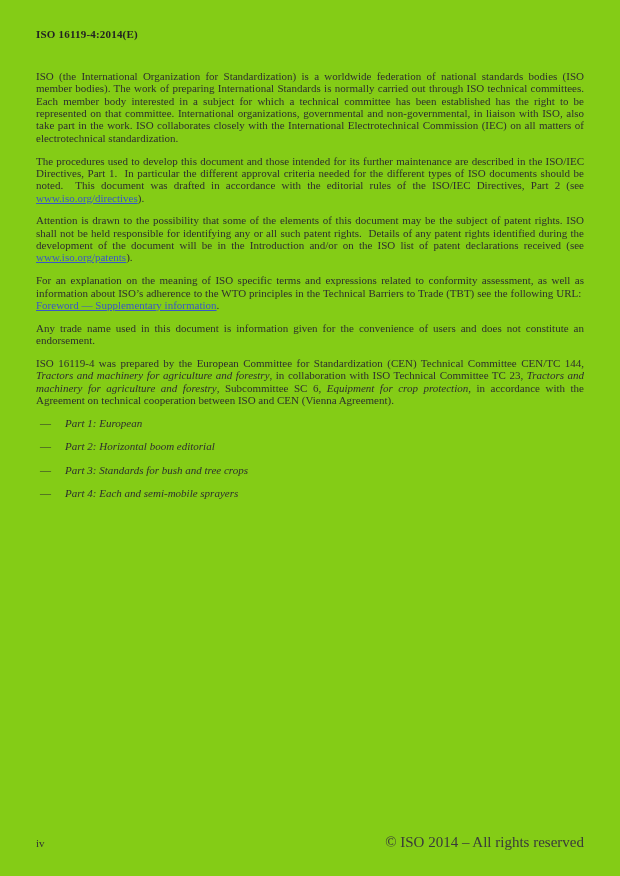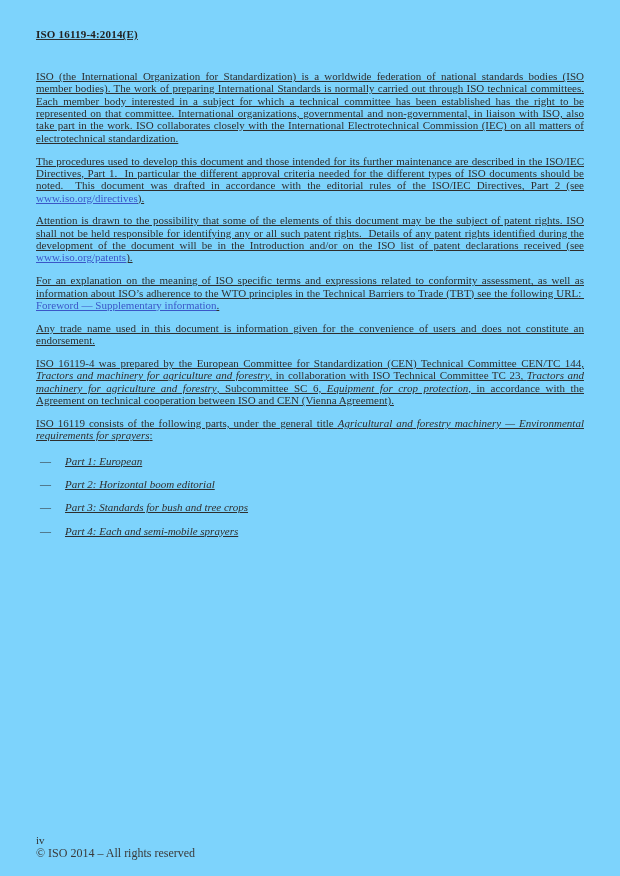--- a/index.html
+++ b/index.html
@@ -1,26 +1,25 @@
 <!DOCTYPE html>
 <html style="--link: #3a57c8;"><head>
 <meta charset="utf-8">
 <style>
   html, body { margin: 0; padding: 0; background: #ffffff; }
   .page {
     position: relative;
     width: 620px;
     height: 876px;
-    background: #7dd3fc;
+    background: #84cc16;
     font-family: "Liberation Serif", "DejaVu Serif", serif;
     color: #2e2e2e;
     box-sizing: border-box;
     padding: 28px 36px 0 36px;
     overflow: hidden;
-    text-decoration: underline;
   }
   .doc-header {
     font-size: 11px;
     font-weight: 700;
     color: #222222;
     letter-spacing: 0.2px;
   }
   h1.page-title {
     margin: 44px 0 0 0;
     font-size: 17.5px;
@@ -56,38 +55,36 @@
     font-style: normal;
   }
   .footer {
     position: absolute;
     left: 36px;
     right: 36px;
     top: 834px;
     display: flex;
     justify-content: space-between;
     align-items: baseline;
-    flex-direction: column;
   }
   .footer .page-num { font-size: 11px; color: #333333; }
-  .footer .copyright { font-size: 12px; color: #3a3a3a; }
+  .footer .copyright { font-size: 15px; color: #3a3a3a; }
 </style>
 </head>
 <body>
 
 <div class="page">
   <div class="doc-header">ISO 16119-4:2014(E)</div>
   <div class="content" id="content">
       <p><span>ISO (the International Organization for Standardization) is a worldwide federation of national standards bodies (ISO member bodies). The work of preparing International Standards is normally carried out through ISO technical committees. Each member body interested in a subject for which a technical committee has been established has the right to be represented on that committee. International organizations, governmental and non-governmental, in liaison with ISO, also take part in the work. ISO collaborates closely with the International Electrotechnical Commission (IEC) on all matters of electrotechnical standardization.</span></p>
       <p><span>The procedures used to develop this document and those intended for its further maintenance are described in the ISO/IEC Directives, Part 1.&nbsp; In particular the different approval criteria needed for the different types of ISO documents should be noted.&nbsp; This document was drafted in accordance with the editorial rules of the ISO/IEC Directives, Part 2 (see </span><a href="#">www.iso.org/directives</a><span>).</span></p>
       <p><span>Attention is drawn to the possibility that some of the elements of this document may be the subject of patent rights. ISO shall not be held responsible for identifying any or all such patent rights.&nbsp; Details of any patent rights identified during the development of the document will be in the Introduction and/or on the ISO list of patent declarations received (see </span><a href="#">www.iso.org/patents</a><span>).</span></p>
       <p><span>For an explanation on the meaning of ISO specific terms and expressions related to conformity assessment, as well as information about ISO’s adherence to the WTO principles in the Technical Barriers to Trade (TBT) see the following URL:&nbsp; </span><a href="#">Foreword — Supplementary information</a><span>.</span></p>
       <p><span>Any trade name used in this document is information given for the convenience of users and does not constitute an endorsement.</span></p>
       <p><span>ISO 16119-4 was prepared by the European Committee for Standardization (CEN) Technical Committee CEN/TC 144, </span><span class="it">Tractors and machinery for agriculture and forestry</span><span>, in collaboration with ISO Technical Committee TC 23, </span><span class="it">Tractors and machinery for agriculture and forestry</span><span>, Subcommittee SC 6, </span><span class="it">Equipment for crop protection</span><span>, in accordance with the Agreement on technical cooperation between ISO and CEN (Vienna Agreement).</span></p>
-      <p class="pre-list"><span>ISO 16119 consists of the following parts, under the general title </span><span class="it">Agricultural and forestry machinery — Environmental requirements for sprayers</span><span>:</span></p>
       <div class="list-item"><span class="dash">—</span><span class="it">Part 1: European</span></div>
       <div class="list-item"><span class="dash">—</span><span class="it">Part 2: Horizontal boom editorial</span></div>
       <div class="list-item"><span class="dash">—</span><span class="it">Part 3: Standards for bush and tree crops</span></div>
       <div class="list-item"><span class="dash">—</span><span class="it">Part 4: Each and semi-mobile sprayers</span></div>
     </div>
   <div class="footer">
     <span class="page-num">iv</span>
     <span class="copyright">© ISO 2014 – All rights reserved</span>
   </div>
 </div>

